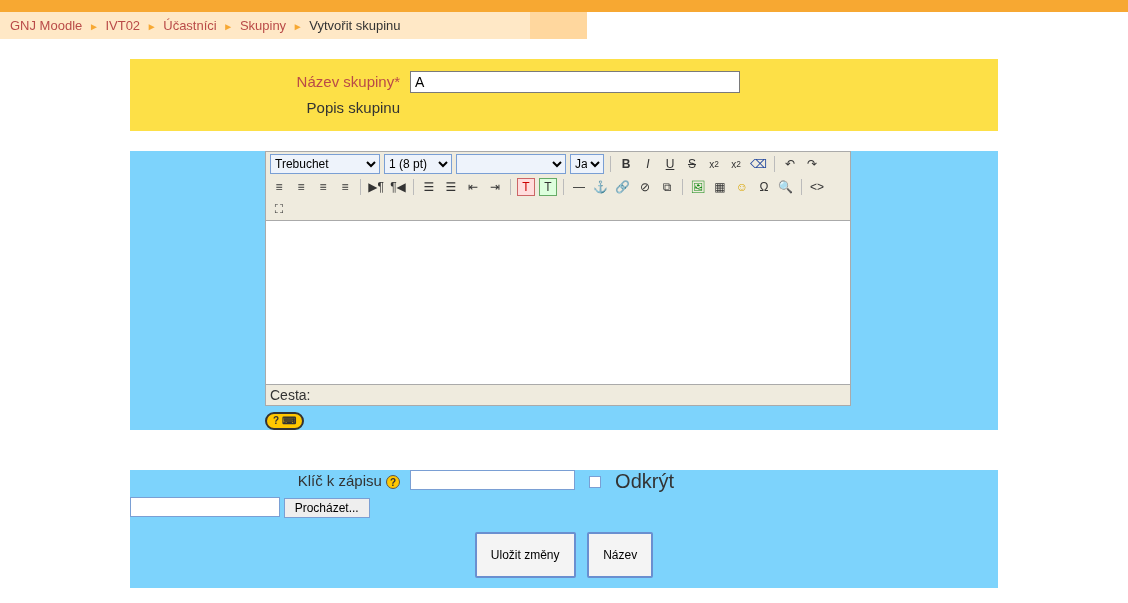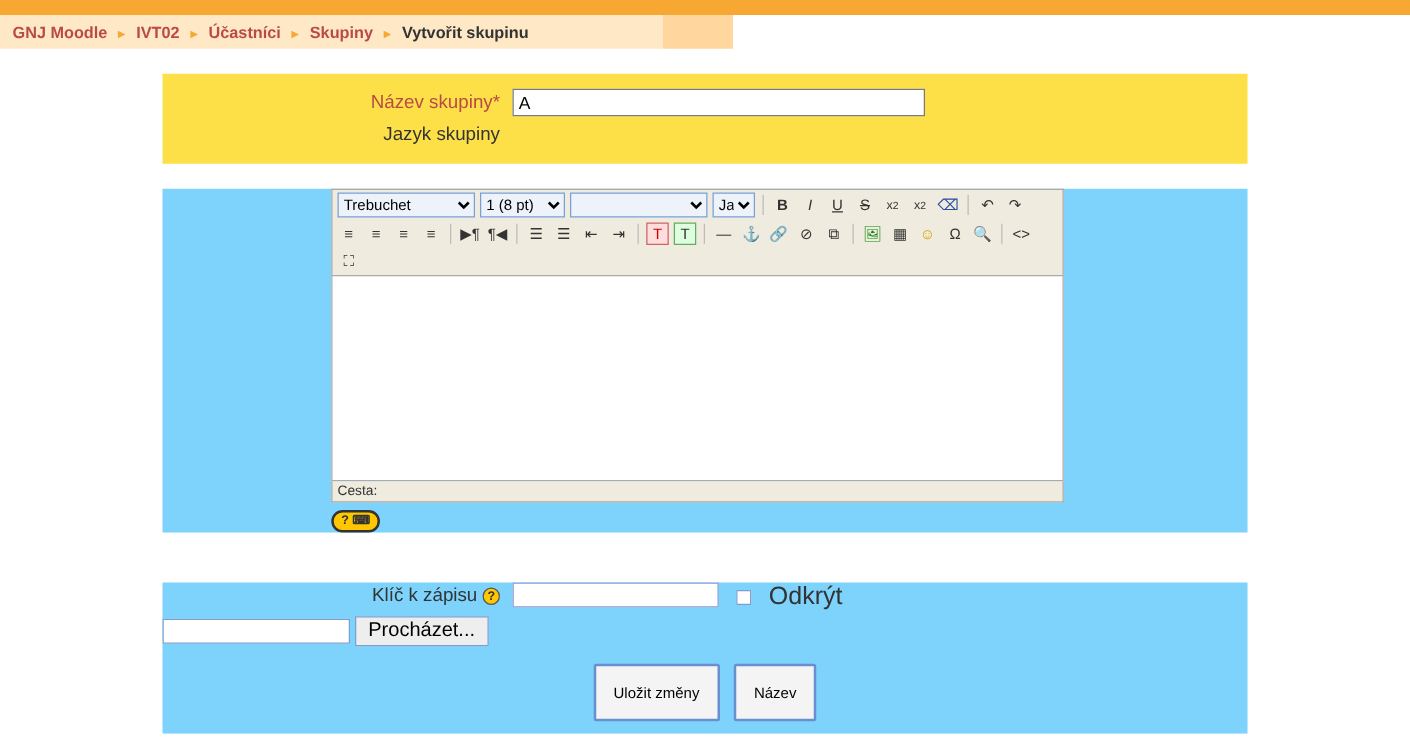--- a/index.html
+++ b/index.html
@@ -12,21 +12,20 @@
   }
   .top-bar {
     background: #f7a832;
     height: 12px;
   }
   .breadcrumb-bar {
     background: #ffe8c6;
     padding: 6px 10px;
     font-size: 13px;
     background: linear-gradient(to right, #ffe8c6 0%, #ffe8c6 47%, #ffd79e 47%, #ffd79e 52%, #fff 52%);
-    font-weight: bold;
   }
   .breadcrumb-bar a {
     color: #b94a48;
     text-decoration: none;
   }
   .breadcrumb-arrow {
     color: #f7a832;
     font-size: 10px;
     margin: 0 3px;
   }
@@ -73,21 +72,21 @@
   }
   input[type="text"].file-inp {
     width: 150px;
     height: 20px;
     border: 1px solid #7a9fd4;
     font-size: 13px;
   }
   .browse-btn {
     border: 1px solid #7a9fd4;
     background: #eee;
-    font-size: 16px;
+    font-size: 12px;
     padding: 2px 10px;
     cursor: pointer;
   }
   select {
     border: 1px solid #7a9fd4;
     background: #eef3fb;
     font-size: 12px;
     height: 20px;
   }
   .help-icon {
@@ -154,21 +153,21 @@
   }
   .editor-body {
     background: #fff;
     border: 1px solid #aaa;
     height: 165px;
   }
   .editor-path {
     background: #efebde;
     border: 1px solid #aaa;
     border-top: none;
-    font-size: 11px;
+    font-size: 14px;
     padding: 2px 4px;
     color: #333;
   }
   .kbd-help {
     display: inline-block;
     background: #ffc700;
     border: 2px solid #333;
     border-radius: 10px;
     padding: 0 6px;
     font-size: 10px;
@@ -215,21 +214,21 @@
 <div class="form-area">
   <div class="row">
     <div class="label-col label-required">
       <span>Název skupiny</span><span class="req-marker">*</span>
     </div>
     <div class="input-col">
       <input type="text" class="name-inp" value="A" style="">
     </div>
   </div>
   <div class="row">
-    <div class="label-col">Jazyk skupiny</div>
+    <div class="label-col">Popis skupinu</div>
     <div class="input-col"></div>
   </div>
 </div>
 
 <div class="form-area white">
   <div class="editor-wrap">
     <div class="editor-toolbar">
       <select style="width:110px"><option>Trebuchet</option></select>
       <select style="width:68px"><option>1 (8 pt)</option></select>
       <select style="width:110px"><option></option></select>

